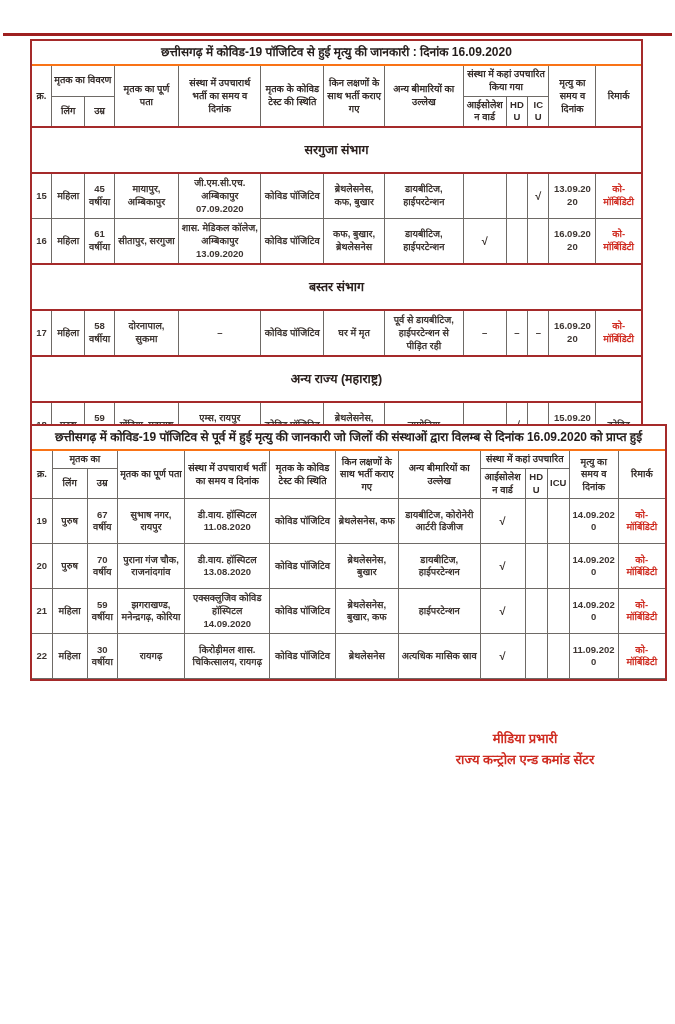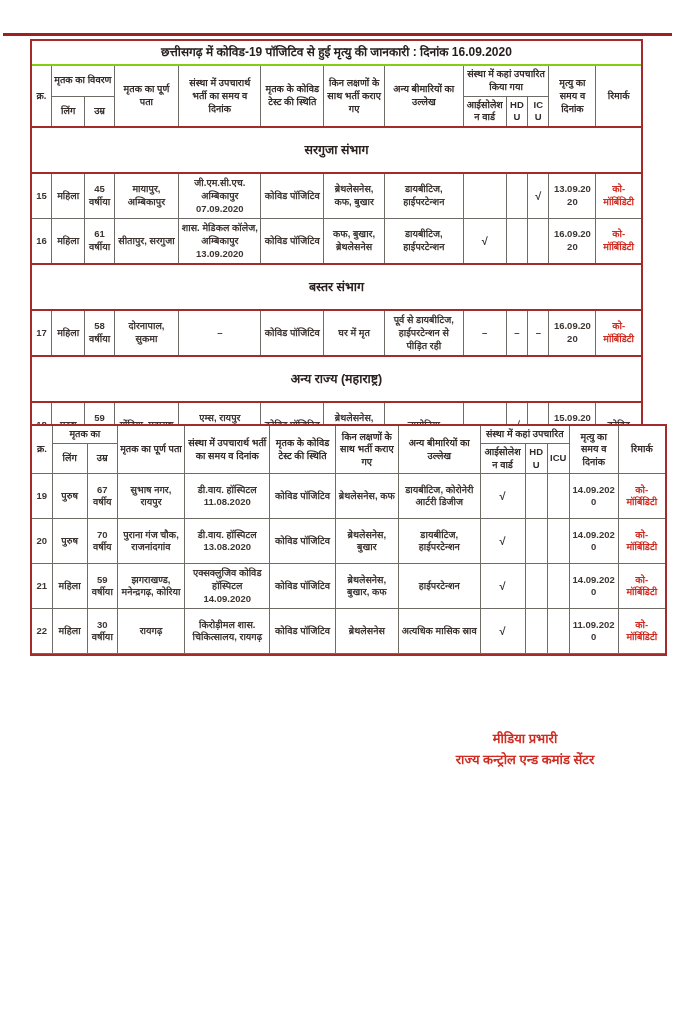--- a/index.html
+++ b/index.html
@@ -7,21 +7,21 @@
     width:675px;height:1024px;position:relative;background:#ffffff;
     font-family:"Liberation Sans","DejaVu Sans",sans-serif;
     color:#3d3531;overflow:hidden;
   }
   .topline{position:absolute;top:33px;left:3px;width:669px;height:3px;background:#9e2020;}
   .tblwrap{position:absolute;border:2px solid #a52a2a;background:#fff;box-sizing:border-box;}
   .tbl1{top:39px;left:30px;width:613px;}
   .tbl2{top:424px;left:30px;width:637px;}
   .tbl-title{
     font-weight:700;font-size:12px;line-height:1.25;text-align:center;
-    color:#241d1b;padding:4px 19px;border-bottom:2px solid #84cc16;
+    color:#241d1b;padding:4px 19px;border-bottom:2px solid #f97316;
   }
   table{border-collapse:collapse;width:100%;table-layout:fixed;}
   th,td{
     border:1px solid #6e6a66;font-size:9.5px;font-weight:600;
     text-align:center;vertical-align:middle;padding:2px 2px;
     line-height:1.35;color:#3d3531;word-wrap:break-word;overflow:hidden;
   }
   th{font-weight:700;color:#332b28;}
   thead tr:first-child th{border-top:none;}
   td:first-child,th:first-child{border-left:none;}
@@ -170,20 +170,21 @@
           <td></td>
           <td></td>
           <td></td>
           <td></td>
         </tr>
       </tbody>
     </table>
 </div>
 
 <div class="tblwrap tbl2">
+  <div class="tbl-title">छत्तीसगढ़ में कोविड-19 पॉजिटिव से पूर्व में हुई मृत्यु की जानकारी जो जिलों की संस्थाओं द्वारा विलम्ब से दिनांक 16.09.2020 को प्राप्त हुई</div>
   <table>
       <colgroup>
         <col style="width: 3.2%;">
         <col style="width: 5.5%;">
         <col style="width: 4.8%;">
         <col style="width: 10.6%;">
         <col style="width: 13.5%;">
         <col style="width: 10.3%;">
         <col style="width: 10%;">
         <col style="width: 12.9%;">

